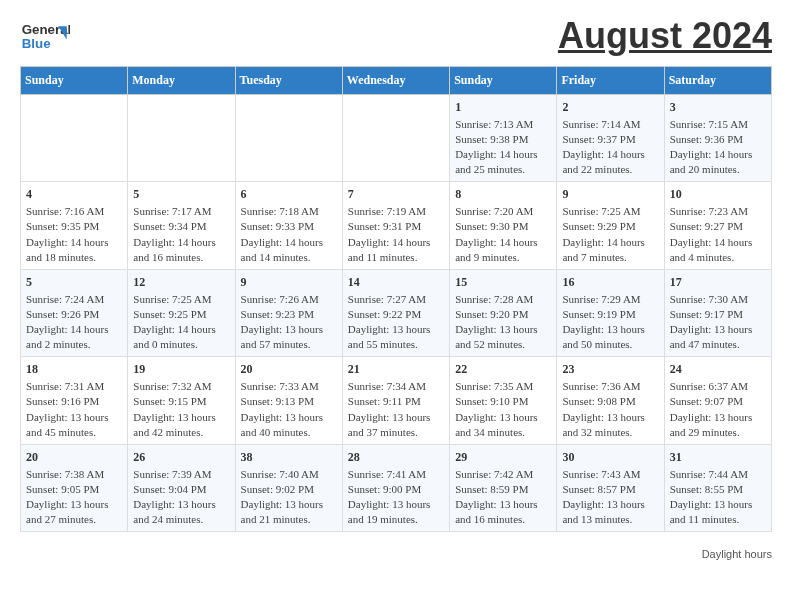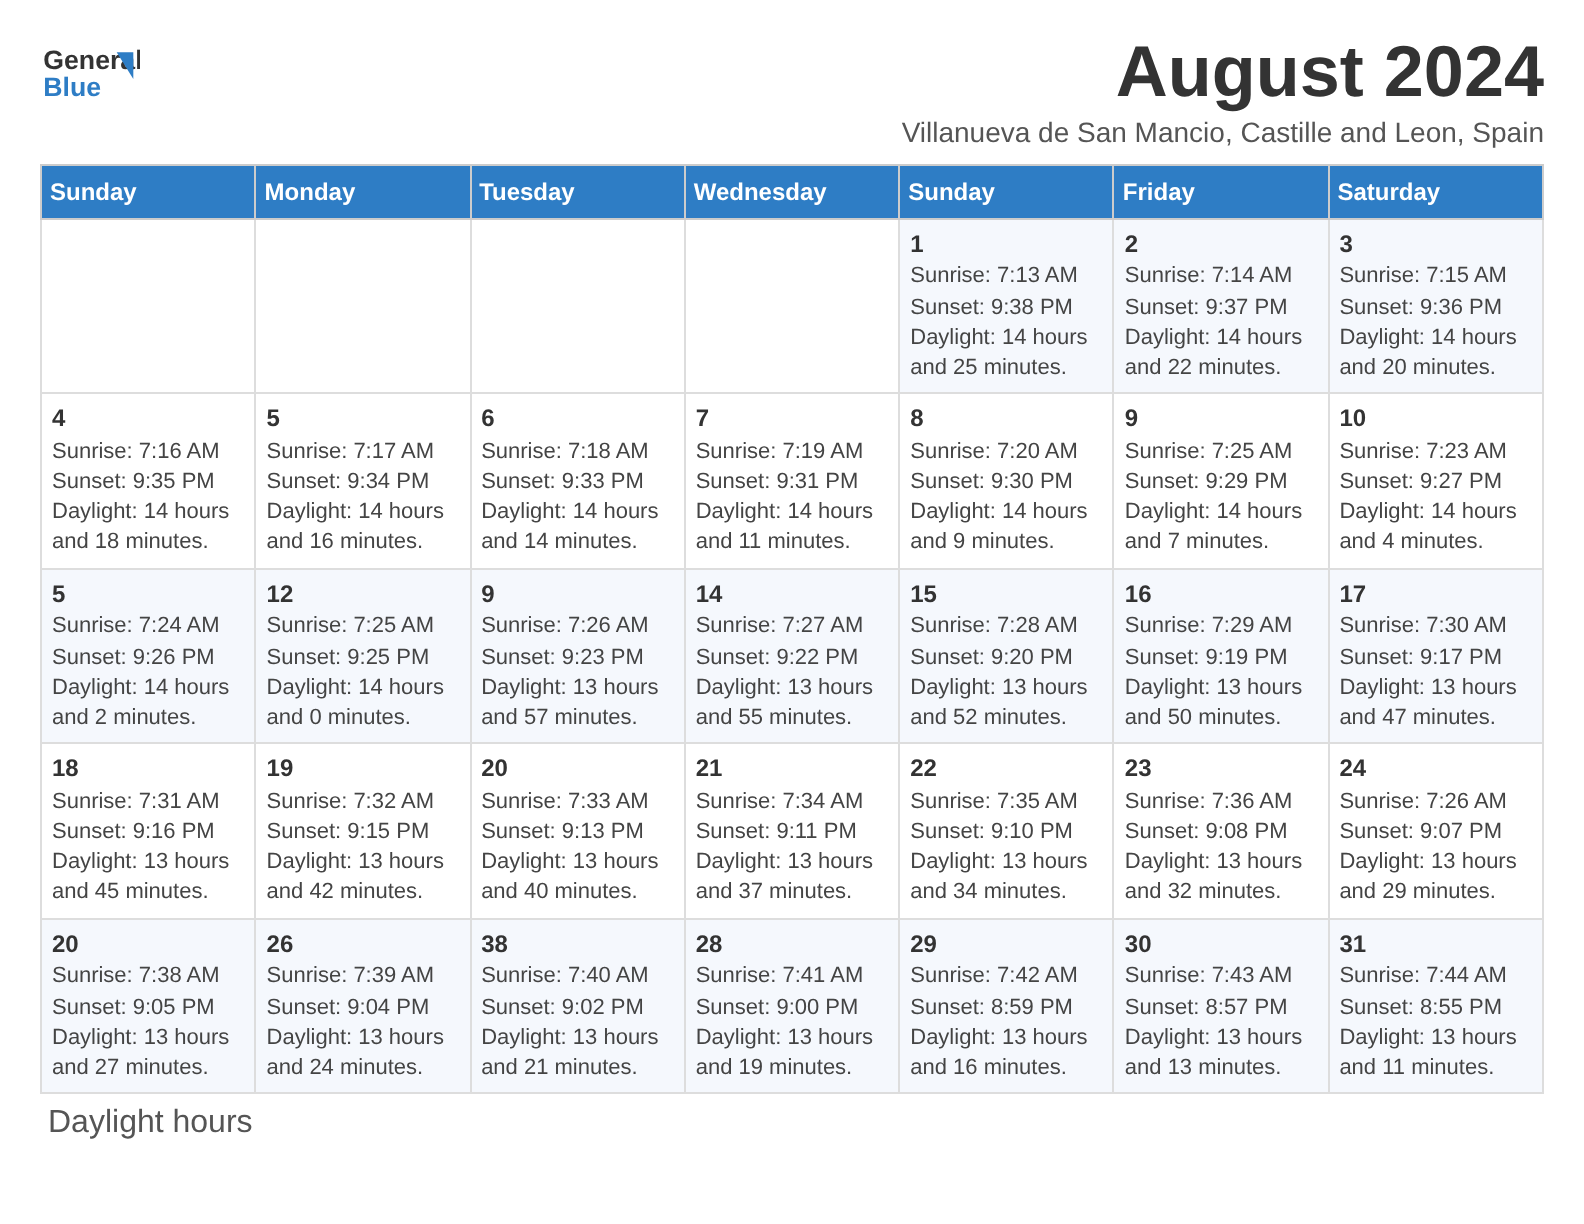--- a/index.html
+++ b/index.html
@@ -21,31 +21,33 @@
       margin-bottom: 4px;
     }
     .title-section {
       text-align: right;
     }
     .month-title {
       font-size: 36px;
       font-weight: bold;
       color: #333;
       line-height: 1.1;
+      text-decoration: underline;
     }
     .subtitle {
       font-size: 14px;
       color: #555;
       margin-top: 2px;
     }
     .calendar {
       width: 100%;
       border-collapse: collapse;
       margin-top: 8px;
       font-size: 10.5px;
+      font-family: Liberation Serif, serif;
     }
     .calendar th {
       background-color: #2e7dc5;
       color: #fff;
       padding: 6px 4px;
       text-align: left;
       font-size: 12px;
       border: 1px solid #ccc;
     }
     .calendar td {
@@ -72,24 +74,25 @@
       color: #333;
       display: block;
       margin-bottom: 1px;
     }
     .cell-text {
       font-size: 11px;
       color: #444;
       line-height: 1.38;
     }
     .footer-note {
-      font-size: 16px;
+      font-size: 11px;
       color: #555;
-      margin-top: 6px;
+      margin-top: 16px;
       padding-left: 4px;
+      text-align: right;
     }
     .logo-wrapper {
       display: flex;
       align-items: center;
     }
     .logo-svg {
       width: 50px;
       height: 42px;
     }
   </style>
@@ -100,21 +103,20 @@
   <div class="header-top">
     <div class="logo-wrapper">
       <svg class="logo-svg" viewBox="0 0 60 50" xmlns="http://www.w3.org/2000/svg">
         <text x="2" y="22" font-family="Arial" font-weight="bold" font-size="16" fill="#333">General</text>
         <text x="2" y="38" font-family="Arial" font-weight="bold" font-size="16" fill="#2e7dc5">Blue</text>
         <polygon points="46,12 56,12 56,28" fill="#2e7dc5"></polygon>
       </svg>
     </div>
     <div class="title-section">
       <div class="month-title">August 2024</div>
-      <div class="subtitle">Villanueva de San Mancio, Castille and Leon, Spain</div>
     </div>
   </div>
 
   <table class="calendar">
     <thead>
       <tr>
       <th>Sunday</th>
           <th>Monday</th>
           <th>Tuesday</th>
           <th>Wednesday</th>
@@ -268,21 +270,21 @@
 Daylight: 13 hours and 34 minutes.</div>
           </td>
           <td>
             <span class="day-number">23</span>
             <div class="cell-text">Sunrise: 7:36 AM
 Sunset: 9:08 PM
 Daylight: 13 hours and 32 minutes.</div>
           </td>
           <td>
             <span class="day-number">24</span>
-            <div class="cell-text">Sunrise: 7:26 AM
+            <div class="cell-text">Sunrise: 6:37 AM
 Sunset: 9:07 PM
 Daylight: 13 hours and 29 minutes.</div>
           </td>
         </tr>
         <tr>
           <td>
             <span class="day-number">20</span>
             <div class="cell-text">Sunrise: 7:38 AM
 Sunset: 9:05 PM
 Daylight: 13 hours and 27 minutes.</div>

